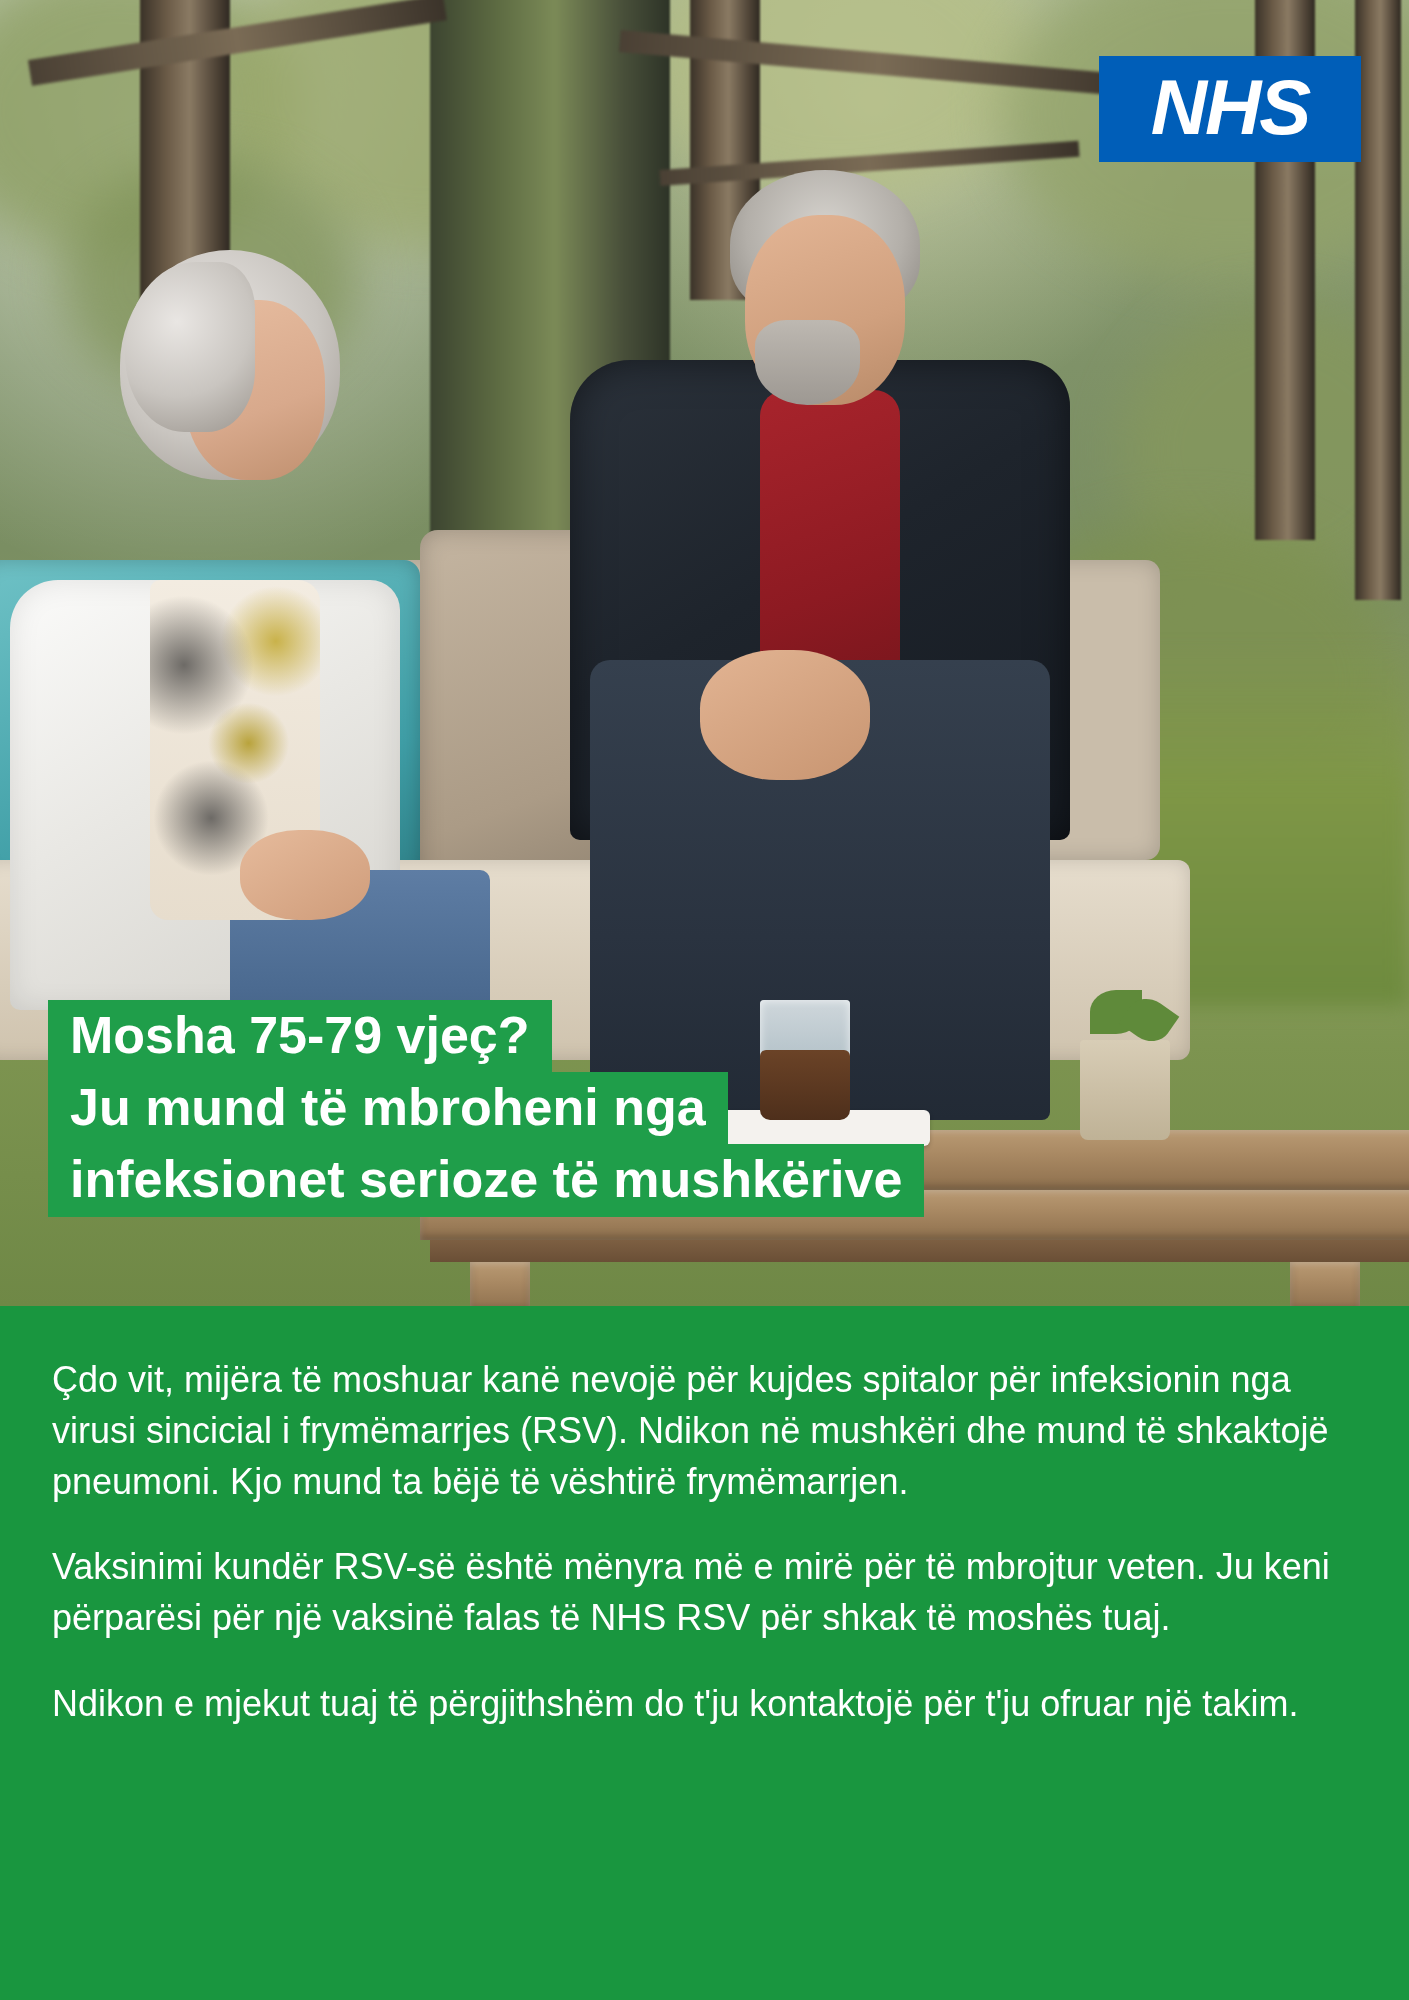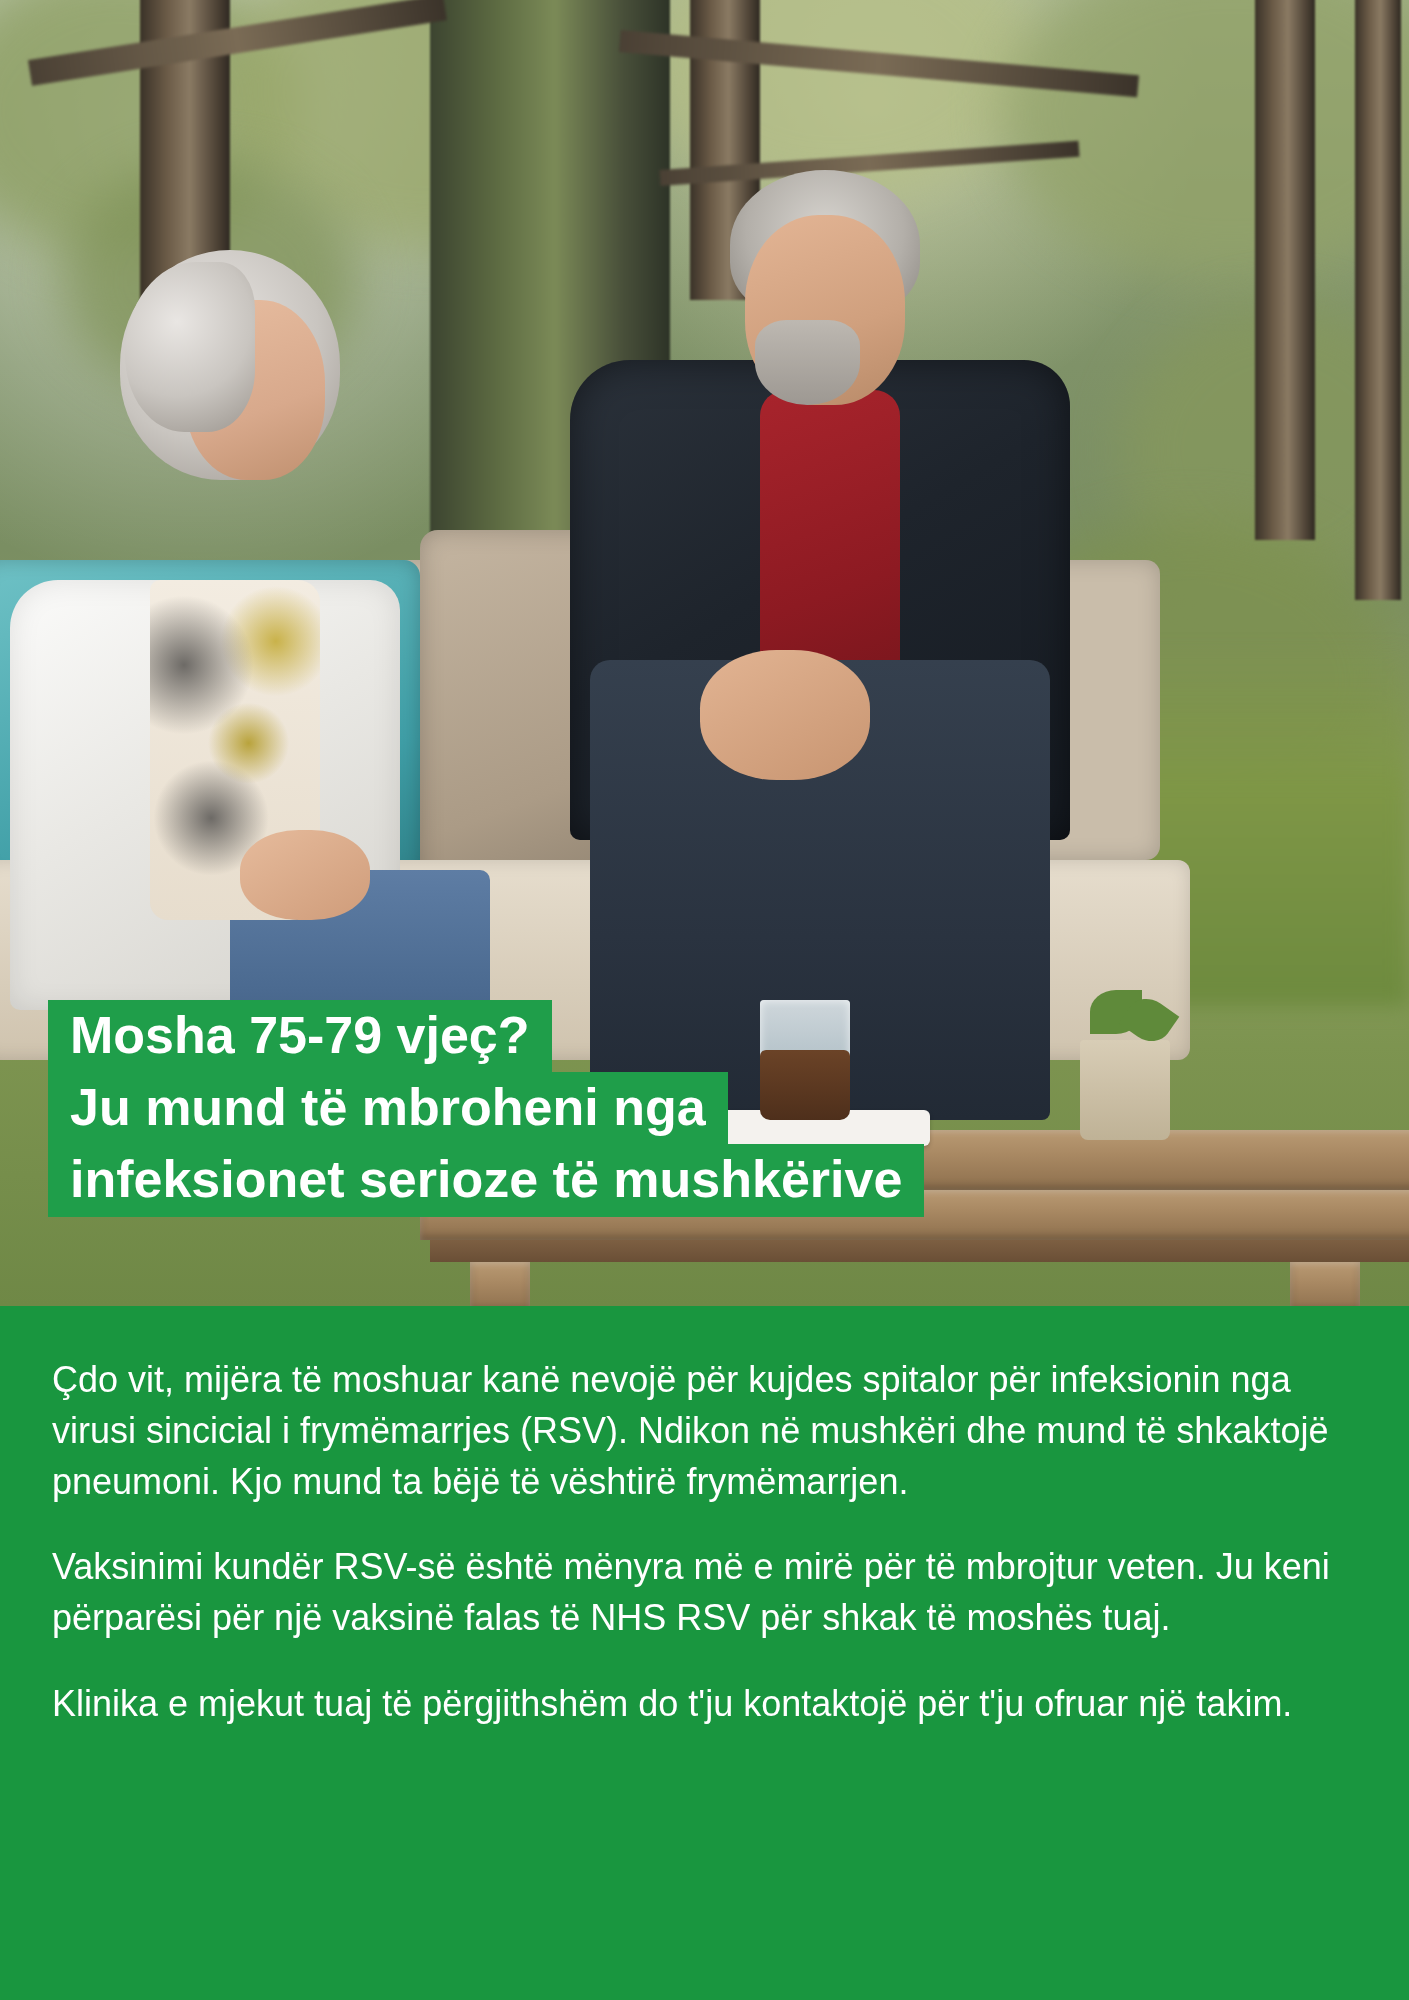--- a/index.html
+++ b/index.html
@@ -336,27 +336,30 @@
     <div class="m-face" style="left:745px; top:215px; width:160px; height:190px;"></div>
     <div class="m-beard" style="left:755px; top:320px; width:105px; height:85px;"></div>
 
     <div class="glass" style="left:760px; top:1000px; width:90px; height:130px;"></div>
     <div class="plate" style="left:700px; top:1110px; width:230px; height:36px;"></div>
     <div class="cake" style="left:760px; top:1050px; width:90px; height:70px;"></div>
     <div class="pot" style="left:1080px; top:1040px; width:90px; height:100px;"></div>
     <div class="leaf" style="left:1090px; top:990px; width:52px; height:44px;"></div>
     <div class="leaf" style="left:1126px; top:1000px; width:46px; height:40px; transform:rotate(35deg);"></div>
 
+    <div class="nhs-logo">
+      <span>NHS</span>
+    </div>
   </div>
 
   <div class="headline">
     <p class="line">Mosha 75-79 vjeç?</p>
     <p class="line">Ju mund të mbroheni nga</p>
     <p class="line">infeksionet serioze të mushkërive</p>
   </div>
 
   <div class="body-panel">
     <p>Çdo vit, mijëra të moshuar kanë nevojë për kujdes spitalor për infeksionin nga virusi sincicial i frymëmarrjes (RSV). Ndikon në mushkëri dhe mund të shkaktojë pneumoni. Kjo mund ta bëjë të vështirë frymëmarrjen.</p>
     <p>Vaksinimi kundër RSV-së është mënyra më e mirë për të mbrojtur veten. Ju keni përparësi për një vaksinë falas të NHS RSV për shkak të moshës tuaj.</p>
-    <p>Klinika e mjekut tuaj të përgjithshëm do t'ju kontaktojë për t'ju ofruar një takim.</p>
+    <p>Ndikon e mjekut tuaj të përgjithshëm do t'ju kontaktojë për t'ju ofruar një takim.</p>
   </div>
 
 </div>
 
 </body></html>

